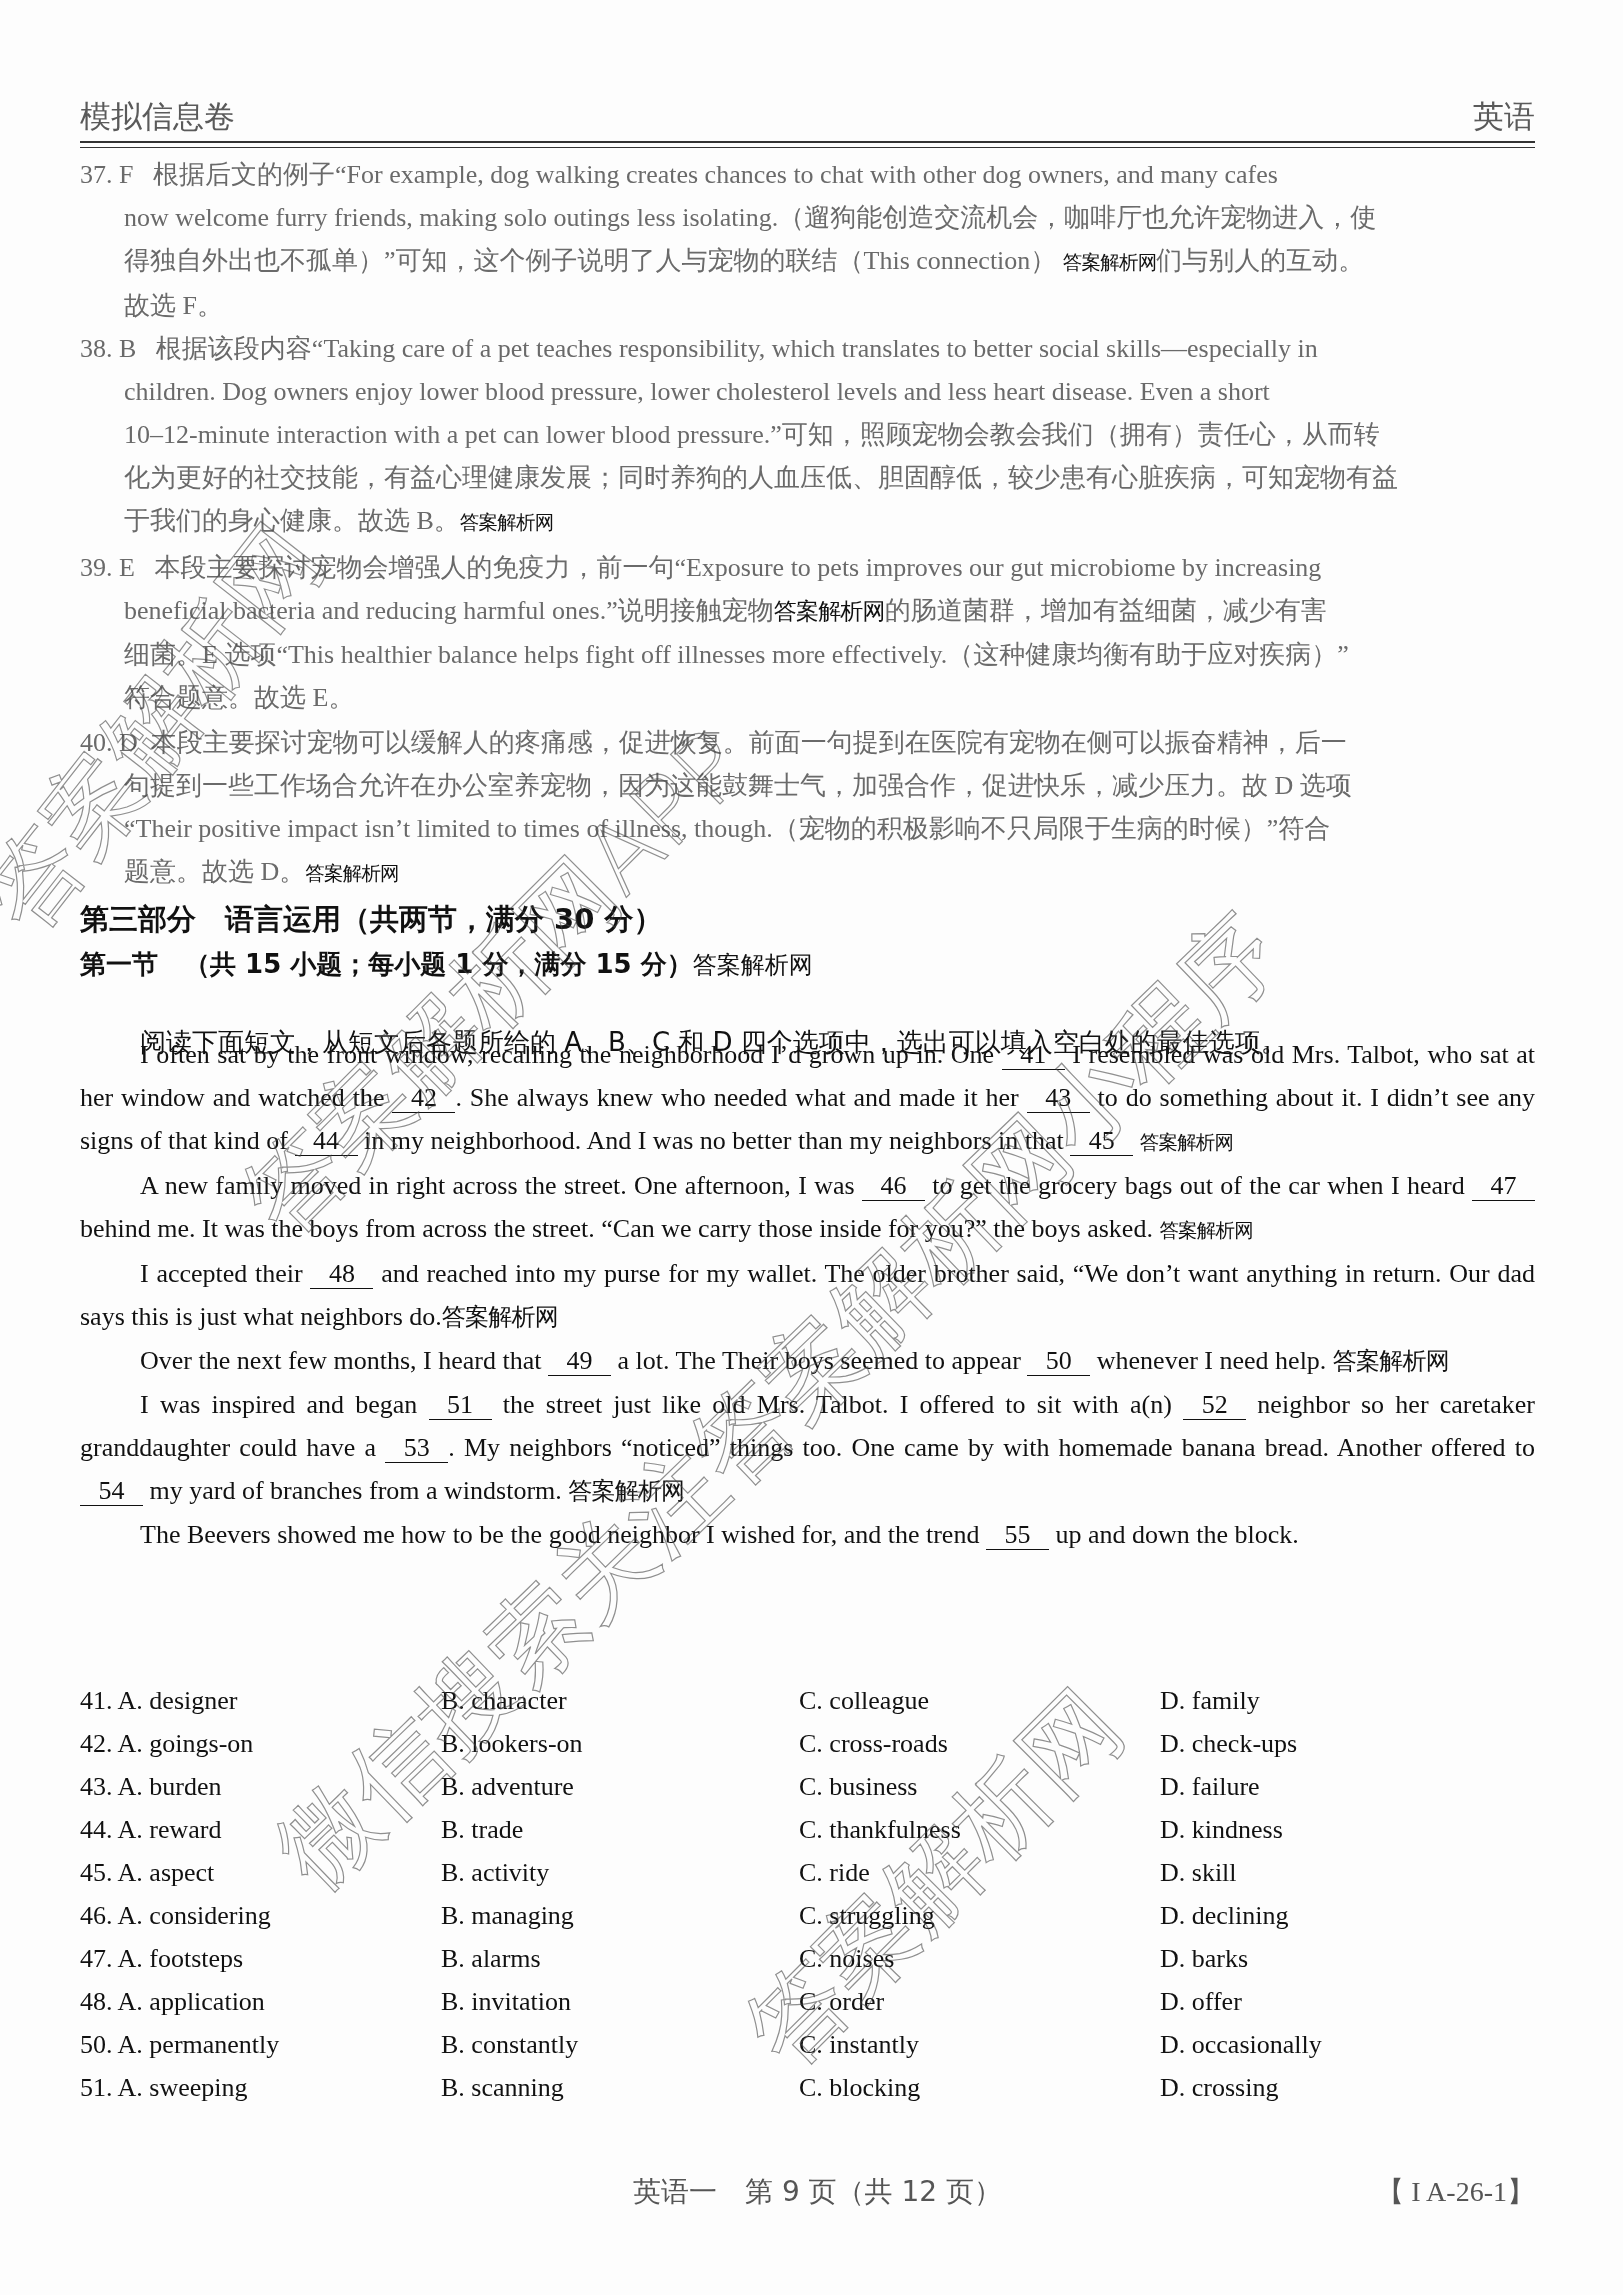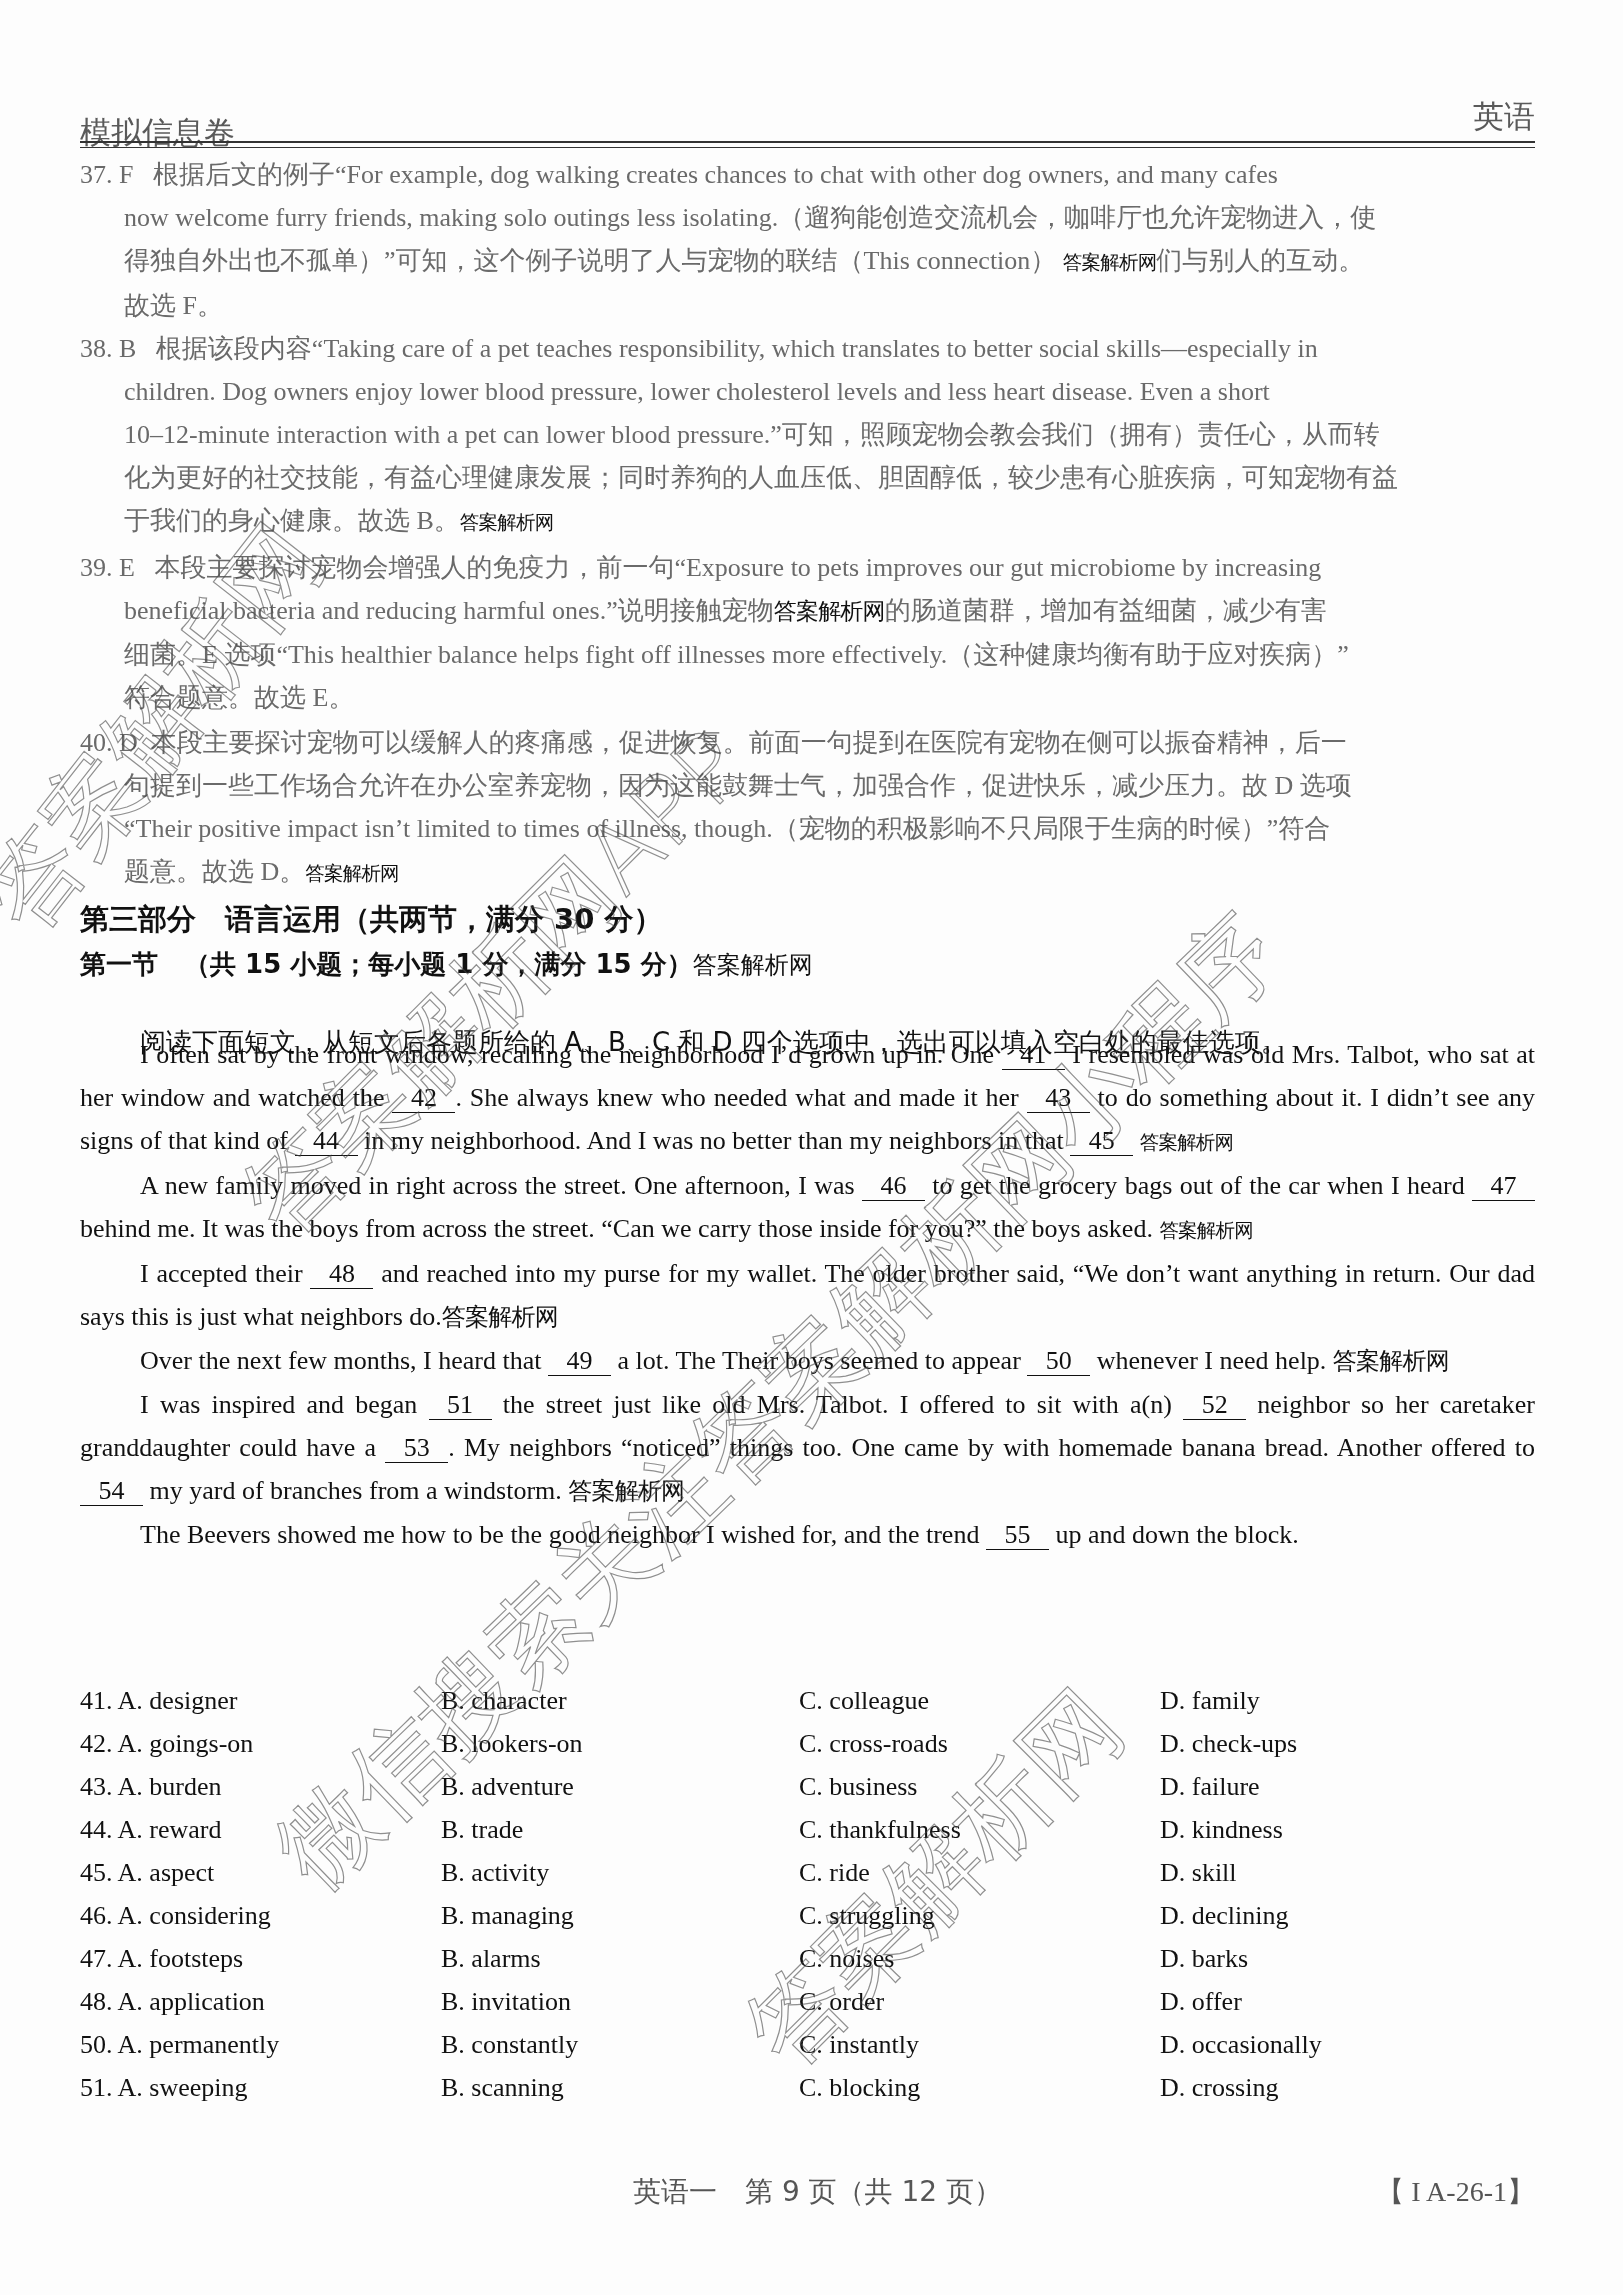--- a/index.html
+++ b/index.html
@@ -1,20 +1,20 @@
 <!DOCTYPE html>
 <html style="font-size:13px"><head>
 <meta charset="utf-8">
 <style>
   html, body { margin:0; padding:0; background:#fdfdfd; }
   body { width:1624px; height:2295px; position:relative; overflow:hidden;
          font-family:"Liberation Serif","DejaVu Serif",serif; color:#1a1a1a; }
   .page { position:absolute; left:0; top:0; width:1624px; height:2295px; }
   .hdr { position:absolute; left:80px; right:89px; top:96px; height:45px; }
-  .hdr .l { position:absolute; left:0; top:16px; font-size:31px; color:#5a5a5a; font-family:"DejaVu Sans",sans-serif; }
+  .hdr .l { position:absolute; left:0; top:0; font-size:31px; color:#5a5a5a; font-family:"DejaVu Sans",sans-serif; }
   .hdr .r { position:absolute; right:0; top:0; font-size:31px; color:#5a5a5a; font-family:"DejaVu Sans",sans-serif; }
   .rule1 { position:absolute; left:80px; right:89px; top:141px; border-top:2.4px solid #333; }
   .rule2 { position:absolute; left:80px; right:89px; top:147px; border-top:1.6px solid #333; }
 
   .ans { position:absolute; left:80px; width:1455px; font-size:26px; line-height:43px; color:#6a6a6a; }
   .wmsmall { color:#111; font-family:"DejaVu Sans",sans-serif; font-size:19.5px; letter-spacing:-0.8px; }
 
   .sec-title { position:absolute; left:80px; font-size:29px; font-weight:bold; color:#111; font-family:"DejaVu Sans",sans-serif; }
   .sec-sub { position:absolute; left:80px; font-size:26px; font-weight:bold; color:#111; font-family:"DejaVu Sans",sans-serif; }
   .instr { position:absolute; left:140px; font-size:26px; color:#111; font-family:"DejaVu Sans",sans-serif;margin-top:33px; }

